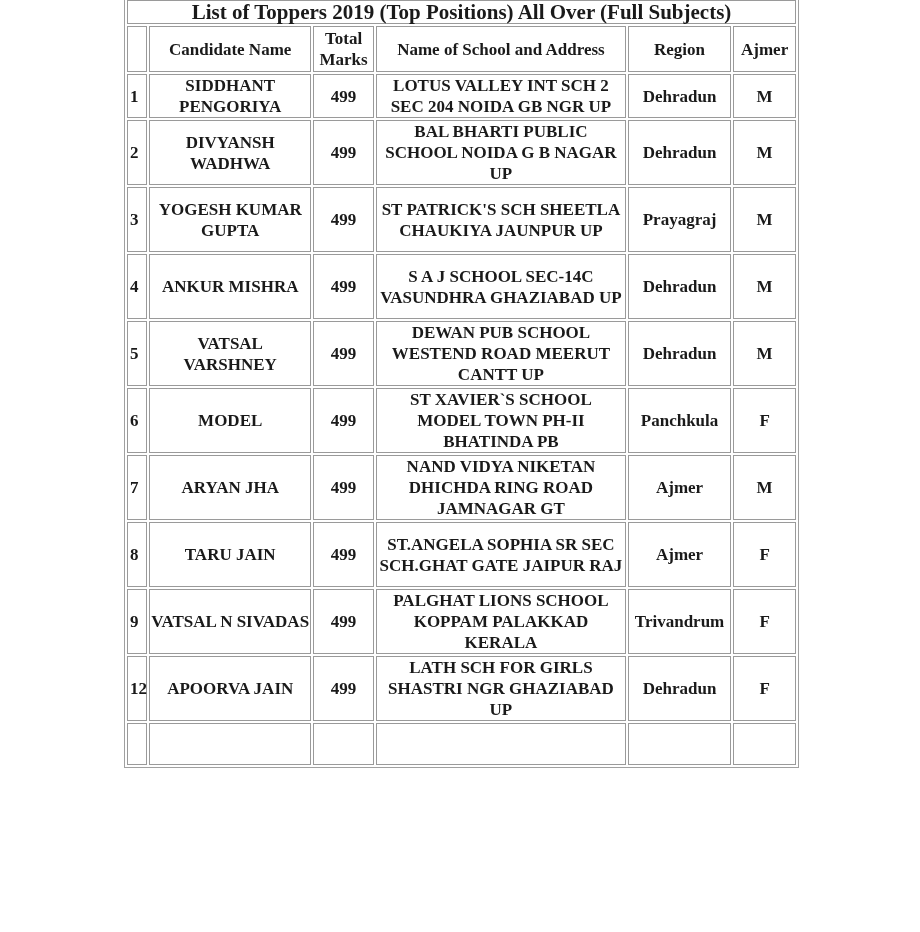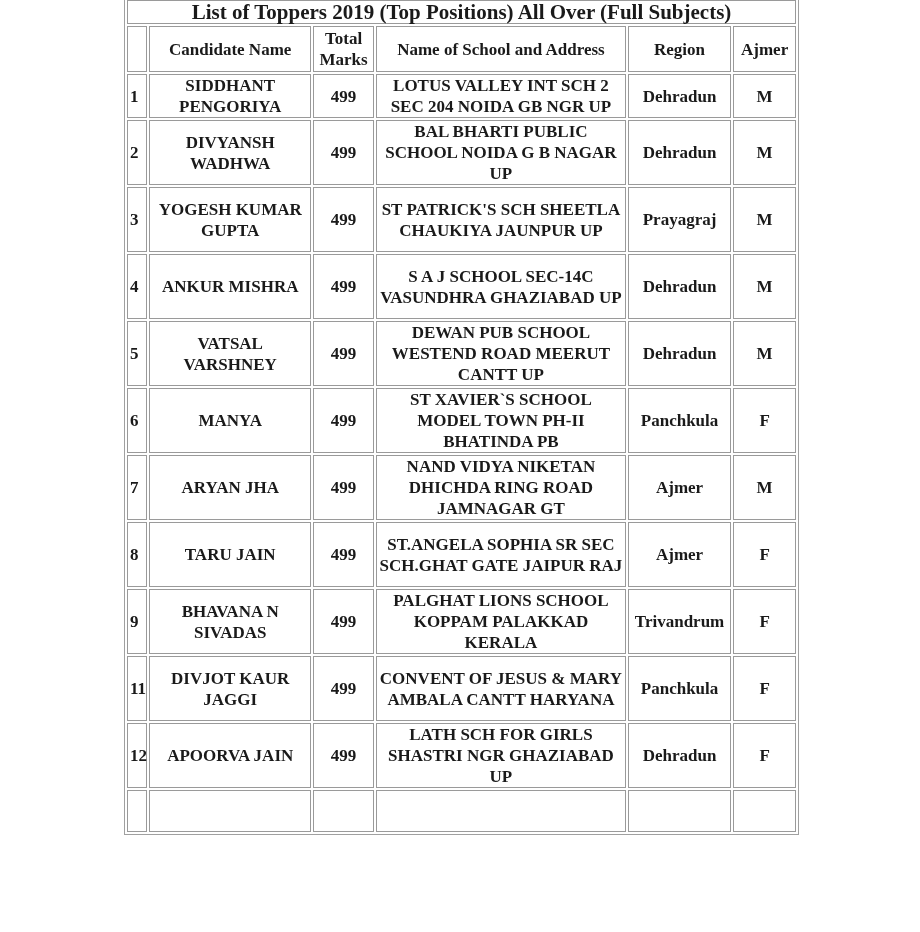--- a/index.html
+++ b/index.html
@@ -101,21 +101,21 @@
       <tr class="r3">
         <td class="num">5</td>
         <td>VATSAL VARSHNEY</td>
         <td>499</td>
         <td>DEWAN PUB SCHOOL WESTEND ROAD MEERUT CANTT UP</td>
         <td class="region">Dehradun</td>
         <td>M</td>
       </tr>
       <tr class="r3">
         <td class="num">6</td>
-        <td>MANYA</td>
+        <td>MODEL</td>
         <td>499</td>
         <td>ST XAVIER`S SCHOOL MODEL TOWN PH-II BHATINDA PB</td>
         <td class="region">Panchkula</td>
         <td>F</td>
       </tr>
       <tr class="r3">
         <td class="num">7</td>
         <td>ARYAN JHA</td>
         <td>499</td>
         <td>NAND VIDYA NIKETAN DHICHDA RING ROAD JAMNAGAR GT</td>
@@ -125,32 +125,24 @@
       <tr class="r3">
         <td class="num">8</td>
         <td>TARU JAIN</td>
         <td>499</td>
         <td>ST.ANGELA SOPHIA SR SEC SCH.GHAT GATE JAIPUR RAJ</td>
         <td class="region">Ajmer</td>
         <td>F</td>
       </tr>
       <tr class="r3">
         <td class="num">9</td>
-        <td>BHAVANA N SIVADAS</td>
+        <td>VATSAL N SIVADAS</td>
         <td>499</td>
         <td>PALGHAT LIONS SCHOOL KOPPAM PALAKKAD KERALA</td>
         <td class="region">Trivandrum</td>
-        <td>F</td>
-      </tr>
-      <tr class="r3">
-        <td class="num">11</td>
-        <td>DIVJOT KAUR JAGGI</td>
-        <td>499</td>
-        <td>CONVENT OF JESUS &amp; MARY AMBALA CANTT HARYANA</td>
-        <td class="region">Panchkula</td>
         <td>F</td>
       </tr>
       <tr class="r3">
         <td class="num">12</td>
         <td>APOORVA JAIN</td>
         <td>499</td>
         <td>LATH SCH FOR GIRLS SHASTRI NGR GHAZIABAD UP</td>
         <td class="region">Dehradun</td>
         <td>F</td>
       </tr>

